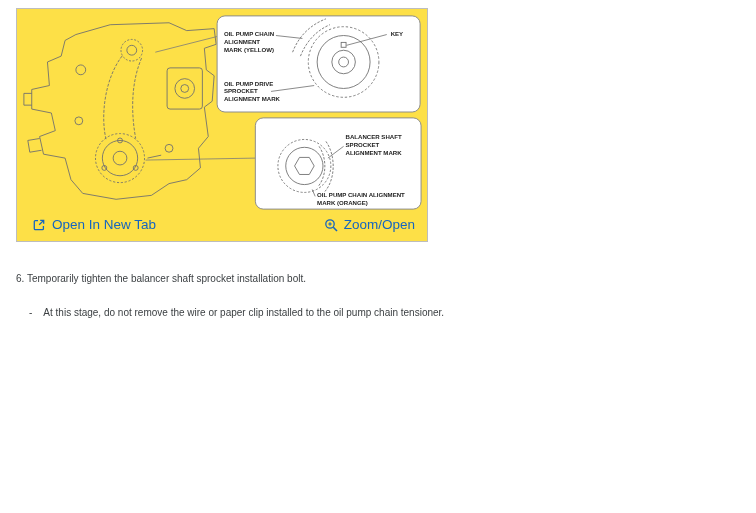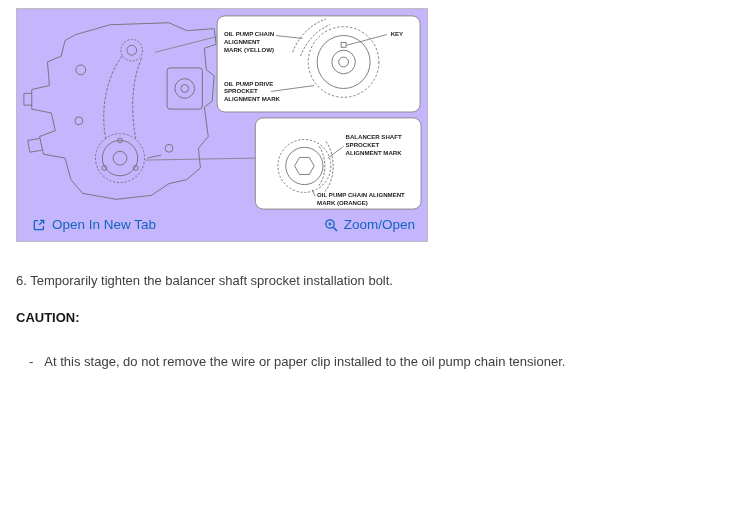--- a/index.html
+++ b/index.html
@@ -7,21 +7,21 @@
   body {
     background: #ffffff;
     font-family: "Liberation Sans", sans-serif;
     color: #3c4043;
     overflow: hidden;
   }
   .figure-viewer {
     margin: 8px 0 0 16px;
     width: 412px;
     border: 1px solid #bdbdbd;
-    background: #c4b5fd;
+    background: #fde047;
   }
   .diagram-wrap { padding: 2px 1px 0 1px; }
   .diagram { display: block; width: 408px; height: 203px; }
   .diagram text {
     font-family: "Liberation Sans", sans-serif;
     font-size: 6.2px;
     font-weight: 700;
     fill: #1d1d1d;
   }
   .viewer-footer {
@@ -35,21 +35,21 @@
     align-items: center;
     gap: 6px;
     font-size: 13.5px;
     color: #1565c0;
     text-decoration: none;
     cursor: pointer;
   }
   .viewer-link svg { flex: 0 0 auto; }
   .content {
     margin: 31px 16px 0 16px;
-    font-size: 13px;
+    font-size: 10px;
     color: #3c4043;
   }
   .content p { margin: 0 0 21px 0; line-height: 1.25; }
   p.caution-label { font-weight: 700; color: #161616; margin-bottom: 27px; }
   p.caution-item { display: flex; gap: 11px; padding-left: 13px; margin-bottom: 26px; }
 </style>
 </head>
 <body>
 
 <div class="figure-viewer">
@@ -158,18 +158,17 @@
         <line x1="4.3" y1="6" x2="7.7" y2="6" stroke="currentColor" stroke-width="1.1"></line>
         <line x1="6" y1="4.3" x2="6" y2="7.7" stroke="currentColor" stroke-width="1.1"></line>
       </svg>
       <span>Zoom/Open</span>
     </a>
   </div>
 </div>
 
 <main class="content">
   <p>6. Temporarily tighten the balancer shaft sprocket installation bolt.</p>
-  <p class="caution-label">CAUTION:</p>
   <p class="caution-item">
     <span>-</span>
     <span>At this stage, do not remove the wire or paper clip installed to the oil pump chain tensioner.</span>
   </p>
 </main>
 
 </body></html>

